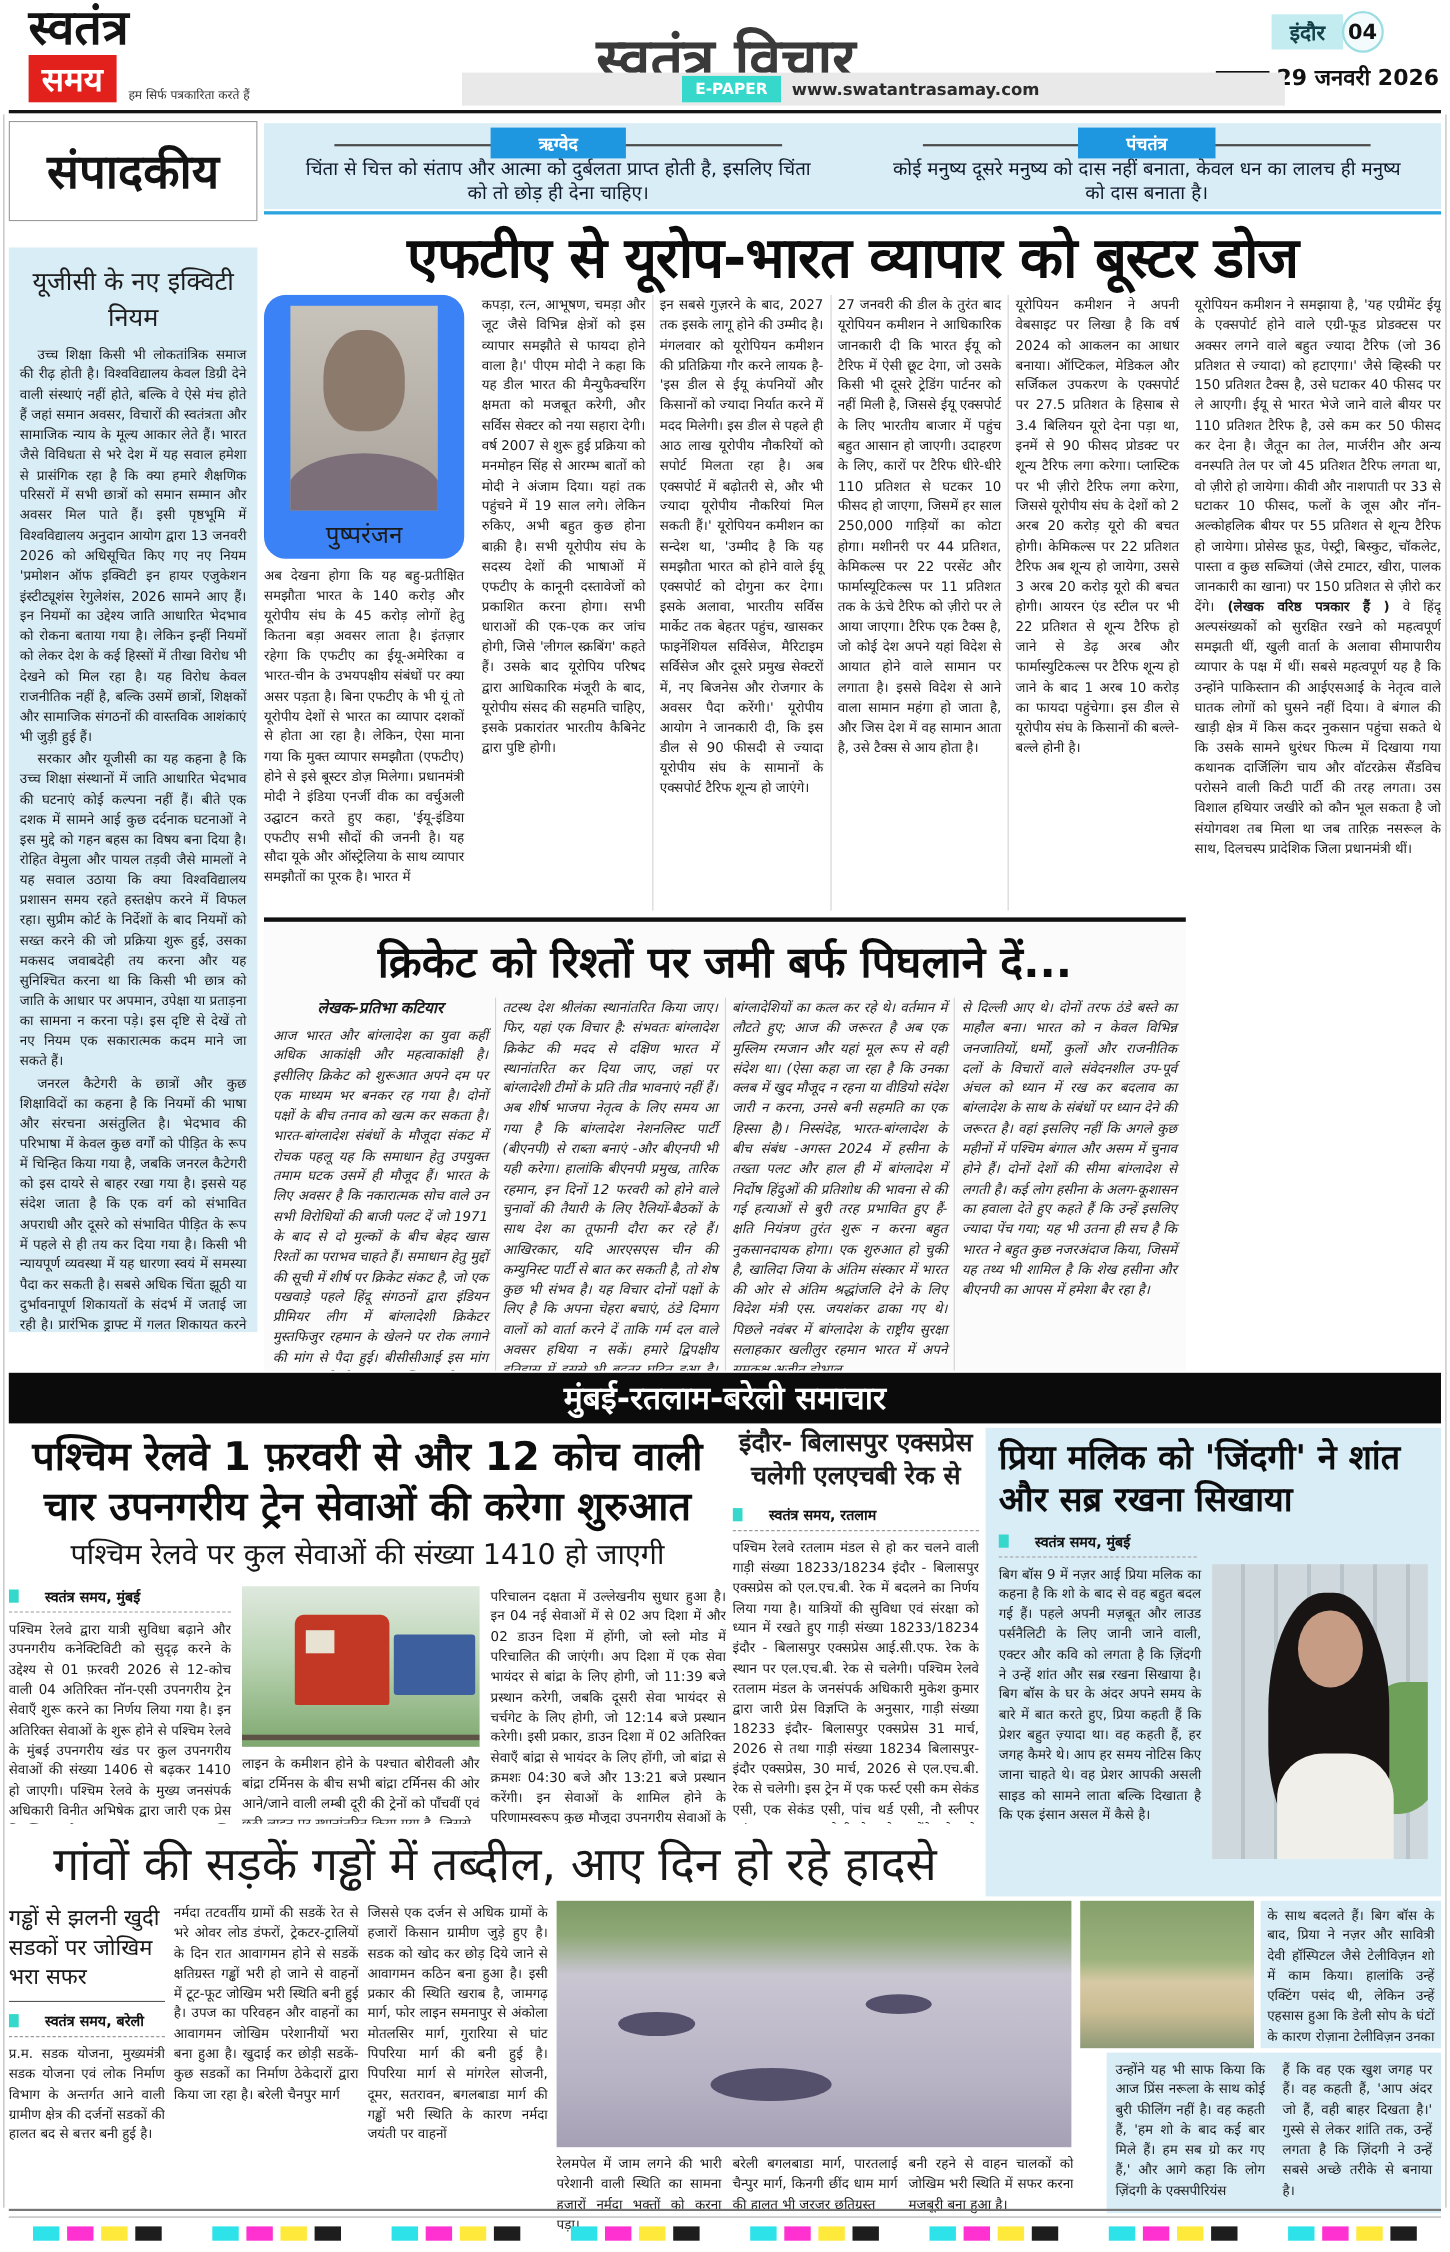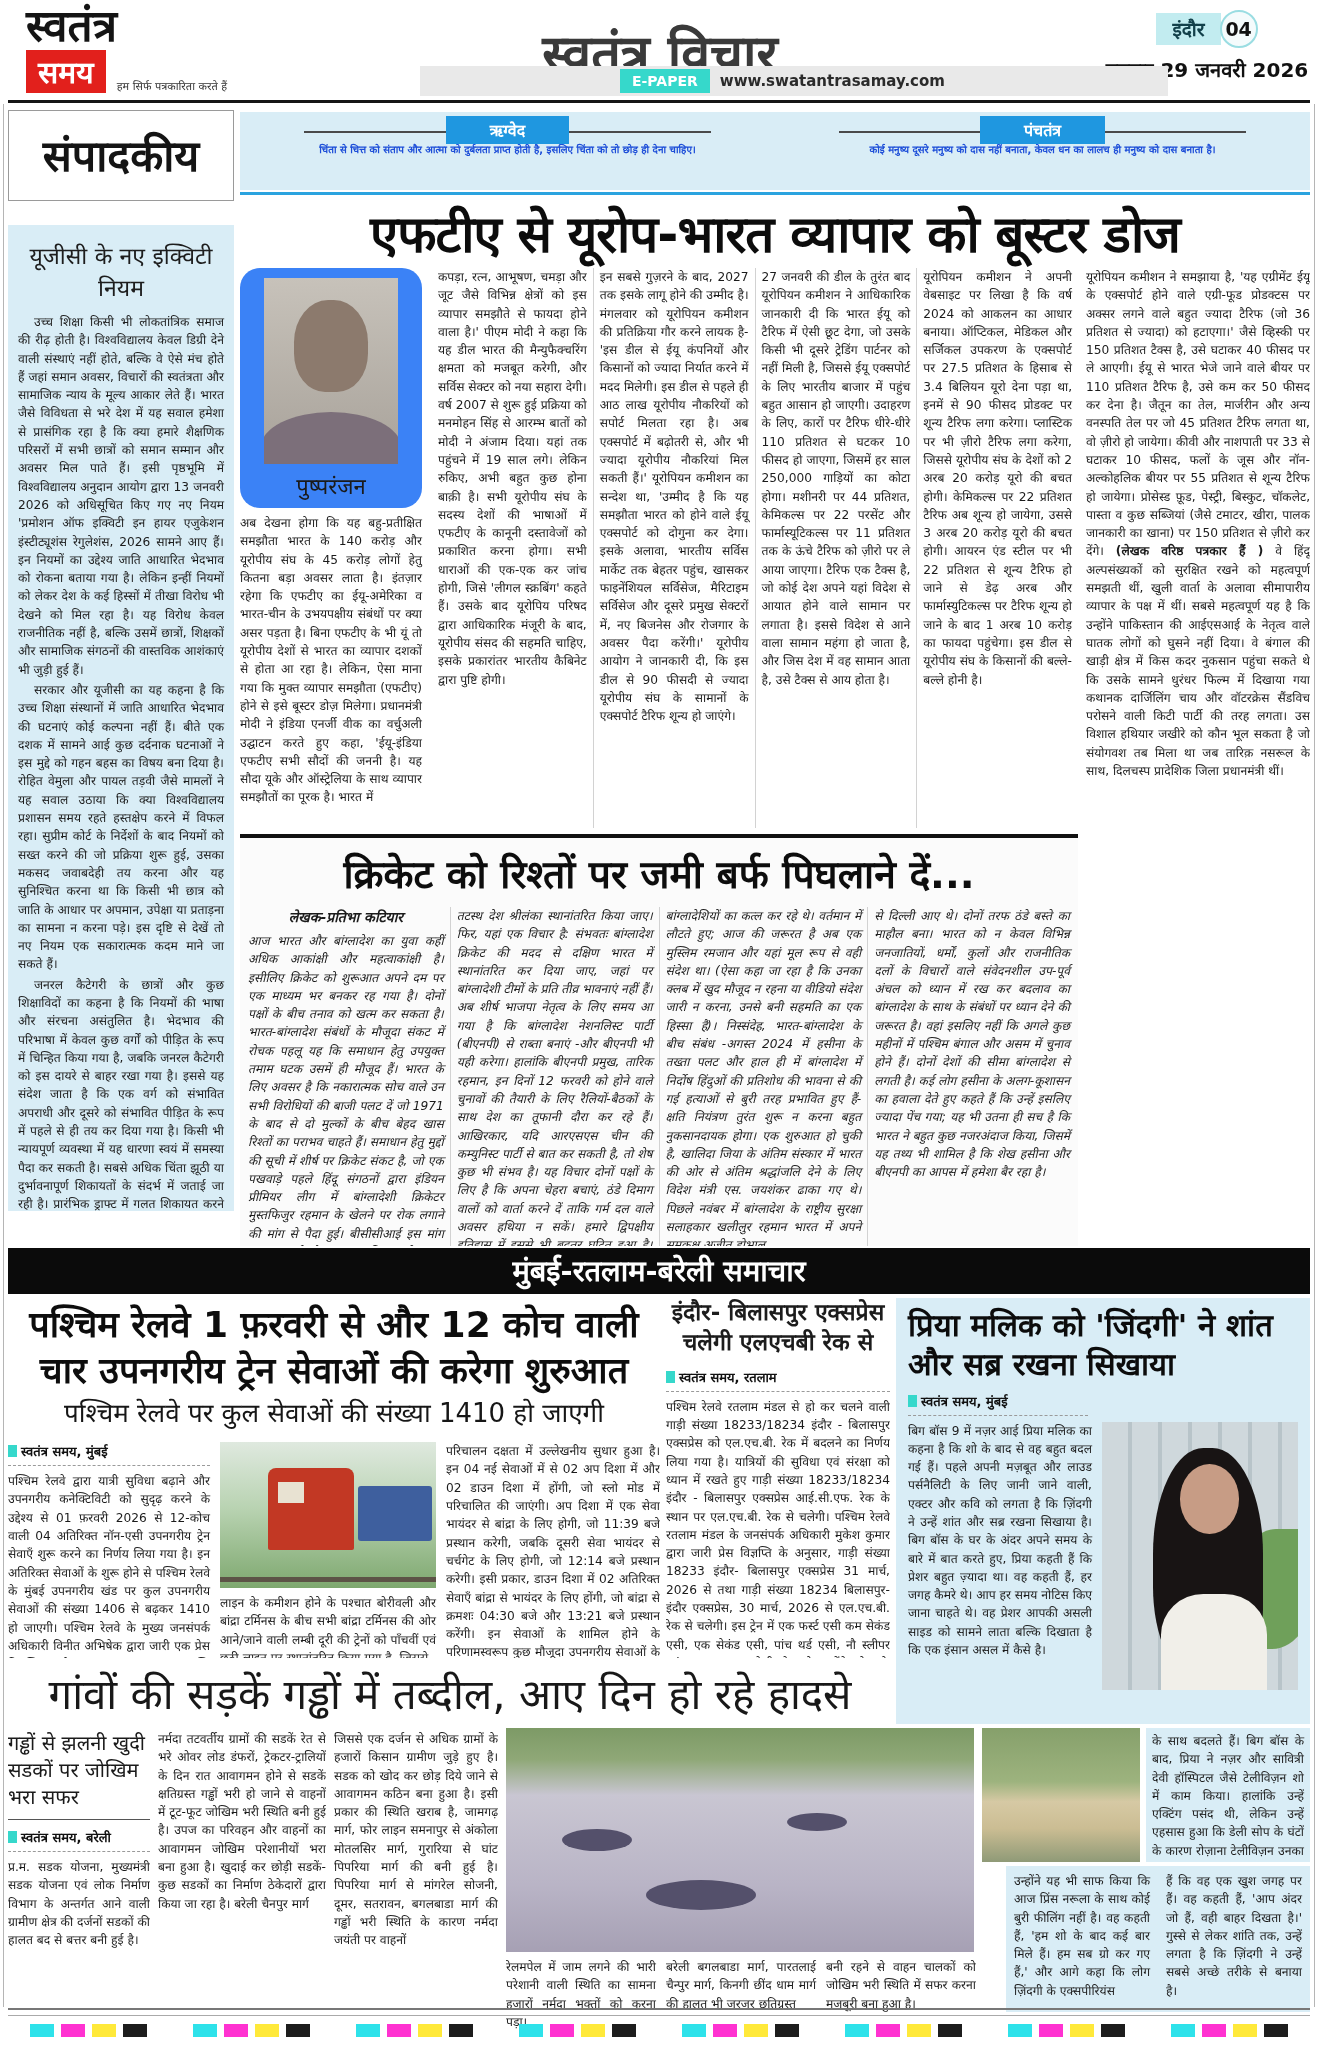--- a/index.html
+++ b/index.html
@@ -33,21 +33,21 @@
   .ed-body{background:#d9edf6;margin-top:24px;padding:12px 10px;height:962px;overflow:hidden;}
   .ed-headline{font-size:23px;text-align:center;color:#1d1d1d;margin:2px 0 10px;font-weight:500;}
   .body-text{font-size:12.2px;line-height:1.5;text-align:justify;color:#1b1b1b;}
   .body-text p{margin:0 0 2px;text-indent:16px;}
   
   .quotes{position:absolute;left:240px;top:112px;width:1070px;height:78px;background:#d9edf6;display:flex;}
   .quote{flex:1;text-align:center;padding:4px 34px 0;}
   .quote-label{display:inline-block;background:#1f97e0;color:#fff;font-size:16px;font-weight:bold;
                padding:3px 44px;position:relative;z-index:1;}
   .quote-rule{border-top:2px solid #4a4a4a;margin:-13px 30px 10px;}
-  .quote-text{font-size:10px;font-weight:bold;color:#1d4ed8;line-height:1.3;}
+  .quote-text{font-size:17px;font-weight:normal;color:#0f172a;line-height:1.3;}
   
   .fta-headline{position:absolute;left:240px;top:192px;width:1070px;text-align:center;
                 border-top:3px solid #2aa3df;padding-top:2px;
                 font-size:51px;font-weight:bold;color:#0c0c0c;letter-spacing:-1px;}
   .fta-body{position:absolute;left:240px;top:268px;width:838px;height:560px;display:flex;overflow:hidden;}
   .fta-photo-col{width:182px;flex:none;padding-right:10px;}
   .photo-card{background:#3b82f6;padding:10px 24px 2px;border-radius:20px;}
   .portrait{height:186px;background:linear-gradient(#c7c2ba,#a8a29a);position:relative;overflow:hidden;}
   .portrait .head{position:absolute;left:50%;top:22px;width:74px;height:92px;margin-left:-37px;
                   background:#8c7a6d;border-radius:46% 46% 42% 42%;}
@@ -66,21 +66,21 @@
   .cricket-col{flex:1;padding:0 6px;border-left:1px solid #d2d2d2;font-style:italic;}
   .cricket-col.first{border-left:none;}
   .cricket-byline{text-align:center;font-weight:bold;font-size:14px;margin-bottom:4px;}
   
   .band{position:absolute;left:8px;top:1248px;width:1302px;height:46px;background:#0b0b0b;color:#fff;
         text-align:center;font-size:29px;font-weight:bold;line-height:46px;}
   
   .railway{position:absolute;left:8px;top:1302px;width:652px;height:356px;overflow:hidden;}
   .railway-headline{font-size:36px;font-weight:bold;text-align:center;line-height:1.28;color:#0d0d0d;}
   .railway-subhead{font-size:26px;text-align:center;margin-top:0;color:#161616;font-weight:500;}
-  .byline-row{display:flex;align-items:center;gap:4px;font-size:13px;font-weight:bold;color:#111;
+  .byline-row{display:flex;align-items:center;gap:24px;font-size:13px;font-weight:bold;color:#111;
               border-bottom:1px dashed #9a9a9a;padding-bottom:5px;margin-bottom:6px;}
   .byline-sq{width:9px;height:12px;background:#36d8cb;flex:none;}
   .railway-body{display:flex;gap:10px;margin-top:12px;}
   .railway-c1{width:202px;flex:none;}
   .railway-c2{width:216px;flex:none;}
   .railway-c3{flex:1;}
   .train-photo{height:146px;background:linear-gradient(#dfe9df 0%,#b9d3b2 45%,#7ea86f 100%);
                position:relative;overflow:hidden;margin-bottom:6px;}
   .train-photo .loco{position:absolute;left:22%;top:18%;width:40%;height:56%;background:#c23824;
                border-radius:8px 8px 2px 2px;}

